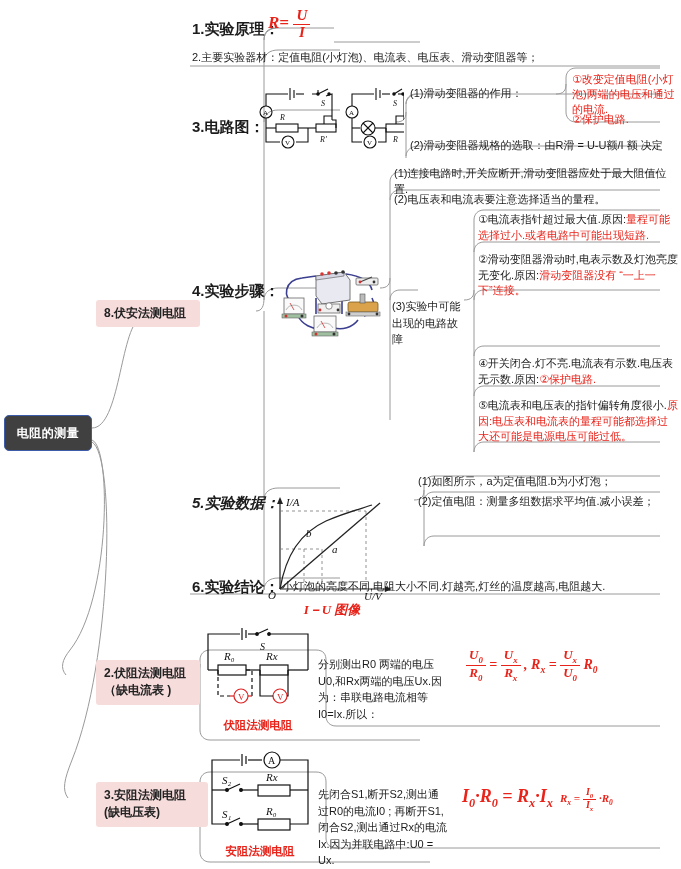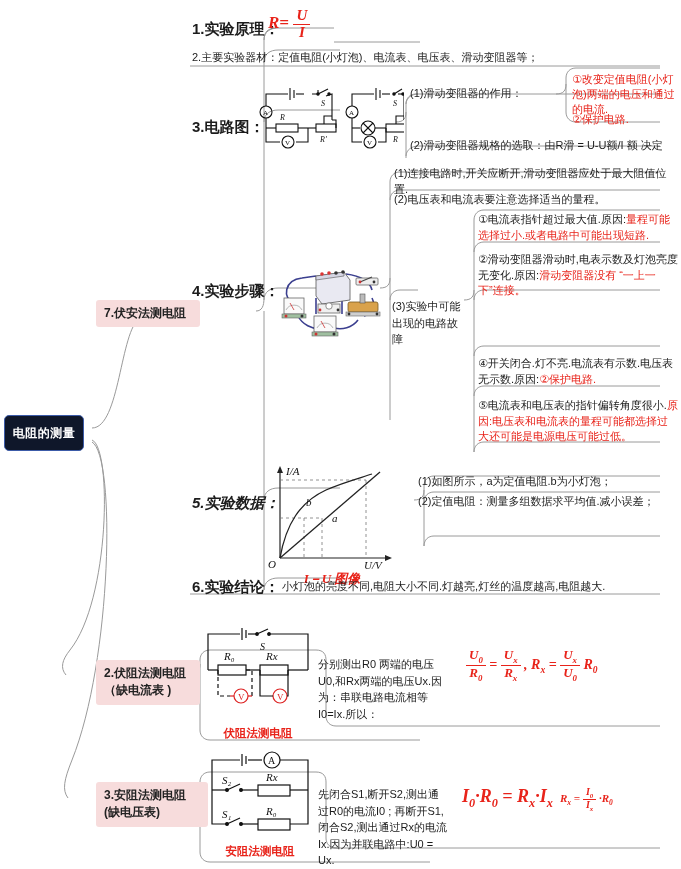--- a/index.html
+++ b/index.html
@@ -5,40 +5,40 @@
   html,body{margin:0;padding:0;background:#ffffff;}
   body{
     width:681px;height:869px;position:relative;overflow:hidden;
     font-family:"Liberation Sans","DejaVu Sans",sans-serif;
     color:#1a1a1a;
   }
   #canvas{position:absolute;inset:0;}
   svg.wires{position:absolute;left:0;top:0;width:681px;height:869px;pointer-events:none;}
   .node{position:absolute;box-sizing:border-box;}
   .root{
-    left:4px;top:415px;width:80px;height:36px;
-    background:#0f172a;border:1px solid #3c5ba8;border-radius:5px;
+    left:4px;top:415px;width:88px;height:36px;
+    background:#404040;border:1px solid #3c5ba8;border-radius:5px;
     color:#fff;font-size:12px;font-weight:bold;
     display:flex;align-items:center;justify-content:center;letter-spacing:.5px;
   }
   .branch{
     background:#f7dcdc;border-radius:3px;
     font-size:12px;font-weight:bold;color:#222;
     padding:5px 8px;line-height:1.45;
   }
   .txt{font-size:11px;line-height:1.42;color:#1c1c1c;font-weight:normal;}
   .red{color:#e8231a;}
   .lbl{font-size:15px;font-weight:bold;color:#1c1c1c;}
   .formula{color:#e8231a;font-family:"Liberation Serif","DejaVu Serif",serif;font-style:italic;font-weight:bold;}
   .frac{display:inline-block;vertical-align:middle;text-align:center;line-height:1.05;}
   .frac .n{display:block;border-bottom:1.6px solid #e8231a;padding:0 3px;}
   .frac .d{display:block;padding:0 3px;}
   .cap-red{color:#e8231a;font-weight:bold;font-size:11.5px;text-align:center;}
   sub{font-size:.68em;}
-  .graphbox{position:absolute;}
+  .graphbox{position:absolute;margin-top:31px;}
   .circwrap{position:absolute;}
   .photo{position:absolute;}
 </style>
 </head>
 <body>
 
 <div id="canvas">
 
   <svg class="wires" viewBox="0 0 681 869">
     <g fill="none" stroke="#9a9a9a" stroke-width="1">
@@ -100,21 +100,21 @@
 
       <path d="M190,798 C198,798 200,793 200,787 L200,782 C200,776 204,772 210,772 L316,772"></path>
       <path d="M200,787 L200,852"></path>
       <path d="M200,852 C200,858 204,862 210,862 L430,862"></path>
       <path d="M316,772 C324,772 326,777 326,782 L326,838 C326,844 330,848 336,848 L660,848"></path>
     </g>
   </svg>
 
   <div class="node root">电阻的测量</div>
 
-  <div class="node branch" style="left:96px;top:300px;width:104px;">7.伏安法测电阻</div>
+  <div class="node branch" style="left:96px;top:300px;width:104px;">8.伏安法测电阻</div>
   <div class="node branch" style="left:96px;top:660px;width:104px;white-space:pre-line;">2.伏阻法测电阻
 （缺电流表 )</div>
   <div class="node branch" style="left:96px;top:782px;width:112px;white-space:pre-line;">3.安阻法测电阻
 (缺电压表)</div>
 
   <div class="node lbl" style="left:192px;top:20px;">1.实验原理：</div>
   <div class="node" style="left:268px;top:8px;">
     <span class="formula" style="font-size:17px;">R=</span>
     <span class="frac formula" style="font-size:15px;"><span class="n">U</span><span class="d">I</span></span>
   </div>
@@ -357,21 +357,21 @@
         <circle cx="45" cy="70" r="7"></circle>
         <path d="M38,70 L34,70"></path>
           <path d="M52,70 L56,70"></path>
       </g>
       <text x="42" y="74" font-size="9" fill="#d22" font-family="serif">V</text>
       <text x="81" y="74" font-size="9" fill="#d22" font-family="serif">V</text>
       <text x="28" y="34" font-size="11" font-style="italic" font-family="serif" fill="#111">R₀</text>
       <text x="70" y="34" font-size="11" font-style="italic" font-family="serif" fill="#111">Rx</text>
       <text x="64" y="24" font-size="10" font-style="italic" font-family="serif" fill="#111">S</text>
     </svg>
-    <div class="cap-red" style="width:124px;margin-top:8px;">伏阻法测电阻</div>
+    <div class="cap-red" style="width:124px;margin-top:0px;">伏阻法测电阻</div>
   </div>
 
   <div class="node txt" style="left:318px;top:656px;width:130px;line-height:1.5;">分别测出R0 两端的电压U0,和Rx两端的电压Ux.因为：串联电路电流相等I0=Ix.所以：</div>
 
   <div class="node" style="left:466px;top:648px;">
     <span class="formula" style="font-size:14px;">
       <span class="frac" style="font-size:13px;"><span class="n">U<sub>0</sub></span><span class="d">R<sub>0</sub></span></span>
       =
       <span class="frac" style="font-size:13px;"><span class="n">U<sub>x</sub></span><span class="d">R<sub>x</sub></span></span>
       , R<sub>x</sub> =

